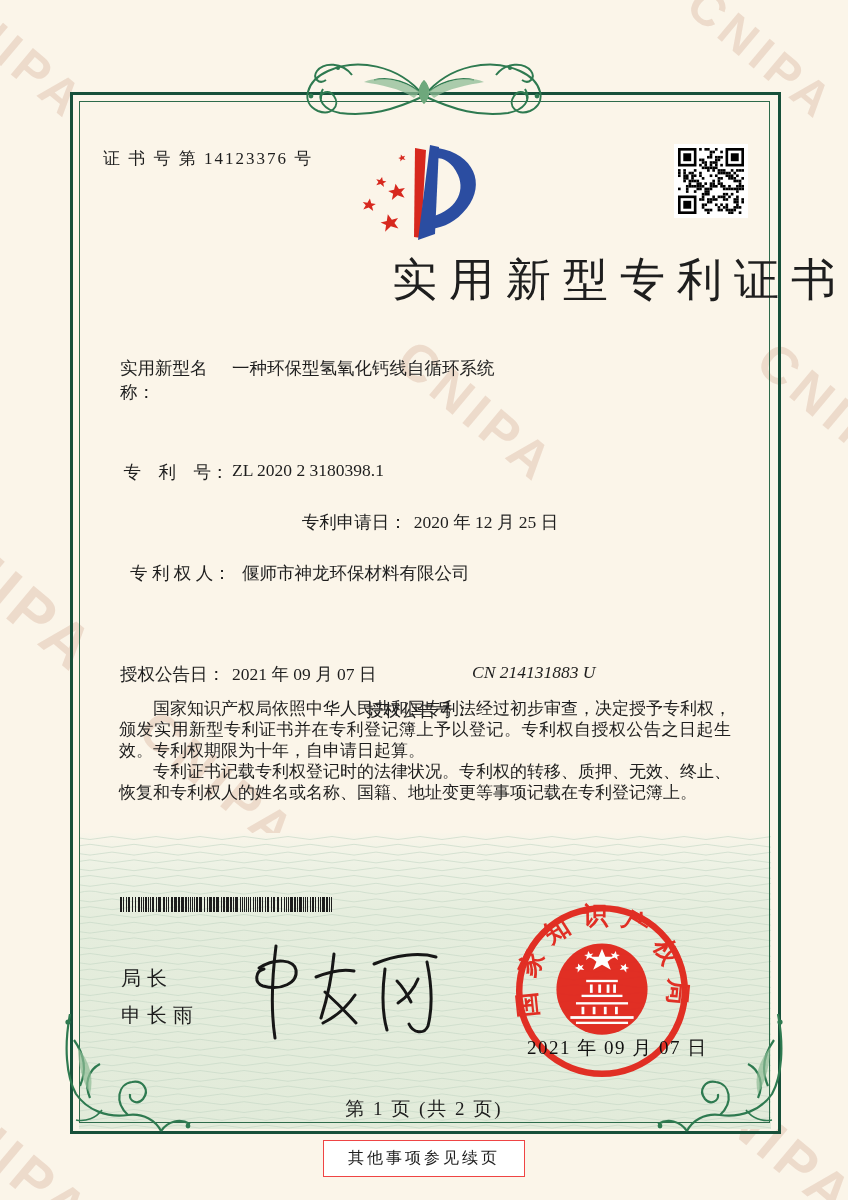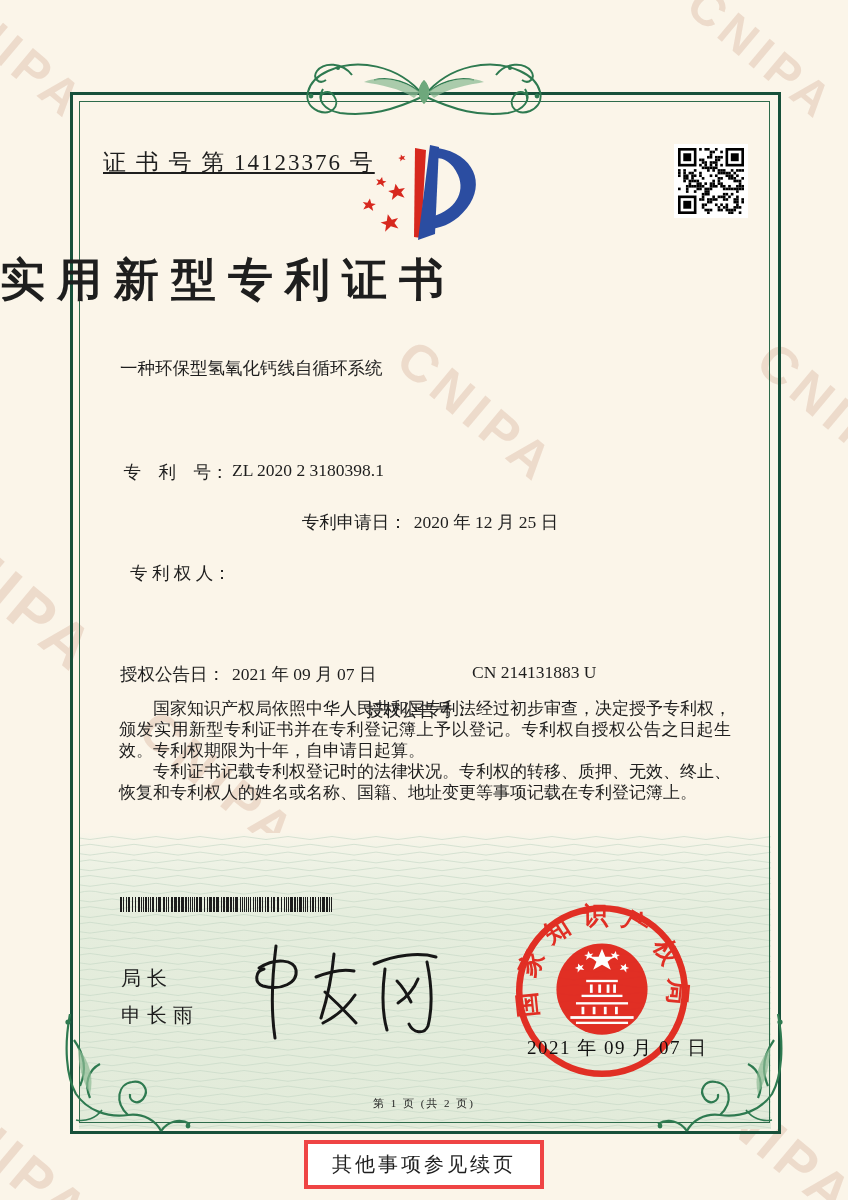--- a/index.html
+++ b/index.html
@@ -20,51 +20,51 @@
     background:linear-gradient(180deg,#f9f5e9 0%,#eef2e5 10%,#e5eddd 28%,#e2ebda 100%);
   }
   .band svg{position:absolute;left:0;top:0;}
   
   .frame-outer{position:absolute;left:70px;top:92px;width:705px;height:1036px;
     border:3px solid #17503a;z-index:3;}
   .frame-inner{position:absolute;left:79px;top:101px;width:689px;height:1020px;
     border:1px solid #2d6b4b;z-index:3;}
   .ornament{position:absolute;z-index:4;}
   
-  .cert-no{position:absolute;left:103px;top:147px;font-size:23px;letter-spacing:2px;z-index:5;text-decoration:underline;}
+  .cert-no{position:absolute;left:103px;top:147px;font-size:17px;letter-spacing:2px;z-index:5;}
   .logo{position:absolute;left:354px;top:134px;z-index:5;}
   .qr{position:absolute;left:674px;top:144px;background:#fff;padding:4px;z-index:5;}
   .title{
-    position:absolute;left:0;top:250px;width:100%;text-align:left;z-index:5;
-    font-size:45px;font-weight:bold;letter-spacing:12px;
+    position:absolute;left:0;top:250px;width:100%;text-align:right;z-index:5;
+    font-size:45px;font-weight:normal;letter-spacing:12px;
   }
   
   .field{position:absolute;left:120px;width:620px;display:flex;font-size:17.5px;z-index:5;}
   .field .lab{width:112px;flex:none;}
   .grant-label,.grant-value{position:absolute;font-size:17.5px;z-index:5;}
   
   .body-text{
     position:absolute;left:119px;top:698px;width:612px;z-index:5;
     font-size:17px;line-height:21px;text-align:justify;
   }
   .body-text p{margin:0;text-indent:2em;}
   
   .barcode{position:absolute;left:120px;top:897px;z-index:5;}
   .official-title{position:absolute;left:121px;top:965px;font-size:20px;letter-spacing:6px;z-index:5;}
   .official-name{position:absolute;left:121px;top:1002px;font-size:20px;letter-spacing:6px;z-index:5;}
   .signature{position:absolute;left:246px;top:934px;z-index:6;}
   .seal{position:absolute;left:509px;top:898px;z-index:5;opacity:0.95;}
   .seal-date{position:absolute;left:527px;top:1035px;font-size:19px;letter-spacing:1.5px;
     color:#101010;z-index:7;}
   .page-num{position:absolute;left:0;top:1096px;width:100%;text-align:center;
-    font-size:11px;letter-spacing:2px;z-index:6;}
+    font-size:19px;letter-spacing:2px;z-index:6;}
   .footer-note{
     position:absolute;left:50%;top:1140px;transform:translateX(-50%);
-    background:#ffffff;border:4px solid #ef4444;padding:7px 24px;
-    font-size:20px;letter-spacing:3px;z-index:6;
+    background:#ffffff;border:1px solid #ef4444;padding:7px 24px;
+    font-size:16px;letter-spacing:3px;z-index:6;
   }
 </style>
 </head>
 <body>
 
 <div class="page">
 
   <div class="wm" style="left:-42px;top:-30px;font-size:50px;">CNIPA</div>
   <div class="wm" style="left:712px;top:-24px;font-size:48px;">CNIPA</div>
   <div class="wm" style="left:424px;top:328px;font-size:52px;">CNIPA</div>
@@ -374,38 +374,40 @@
       <rect x="21" y="23" width="1" height="1" fill="#000"></rect>
       <rect x="11" y="24" width="1" height="1" fill="#000"></rect>
       <rect x="19" y="24" width="1" height="1" fill="#000"></rect>
       <rect x="20" y="24" width="1" height="1" fill="#000"></rect>
       <rect x="23" y="24" width="1" height="1" fill="#000"></rect>
     </svg>
 
   <div class="title">实用新型专利证书</div>
 
   <div class="field" style="top:356px;">
+    <span class="lab">实用新型名称：</span>
     <span class="val">一种环保型氢氧化钙线自循环系统</span>
   </div>
   <div class="field" style="top:460px;text-align:center;">
     <span class="lab">专　利　号：</span>
     <span class="val">ZL 2020 2 3180398.1</span>
   </div>
   <div class="field" style="top:510px;justify-content:center;">
     <span class="lab">专利申请日：</span>
     <span class="val">2020 年 12 月 25 日</span>
   </div>
   <div class="field" style="top:561px;margin-left:10px;">
     <span class="lab">专 利 权 人：</span>
+    <span class="val">偃师市神龙环保材料有限公司</span>
   </div>
 
   <span class="grant-label" style="left:120px;top:662px;">授权公告日：</span>
   <span class="grant-value" style="left:232px;top:662px;">2021 年 09 月 07 日</span>
   <span class="grant-label" style="left:366px;top:662px;margin-top:36px;">授权公告号：</span>
-  <span class="grant-value" style="left:472px;top:662px;">CN 214131883 U</span>
+  <span class="grant-value" style="left:472px;top:662px;font-style:italic;">CN 214131883 U</span>
 
   <div class="body-text">
     <p>国家知识产权局依照中华人民共和国专利法经过初步审查，决定授予专利权，颁发实用新型专利证书并在专利登记簿上予以登记。专利权自授权公告之日起生效。专利权期限为十年，自申请日起算。</p>
     <p>专利证书记载专利权登记时的法律状况。专利权的转移、质押、无效、终止、恢复和专利权人的姓名或名称、国籍、地址变更等事项记载在专利登记簿上。</p>
   </div>
 
   <svg class="barcode" id="barcode" width="216" height="15">
       <rect x="0" y="0" width="2" height="15" fill="#1d1d1d"></rect>
       <rect x="3" y="0" width="1" height="15" fill="#1d1d1d"></rect>
       <rect x="6" y="0" width="1" height="15" fill="#1d1d1d"></rect>

